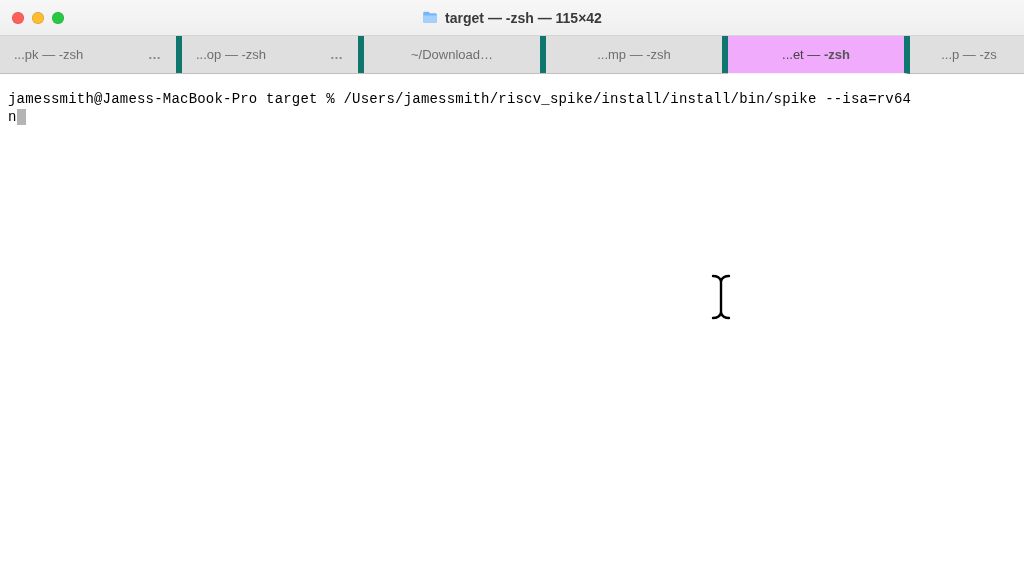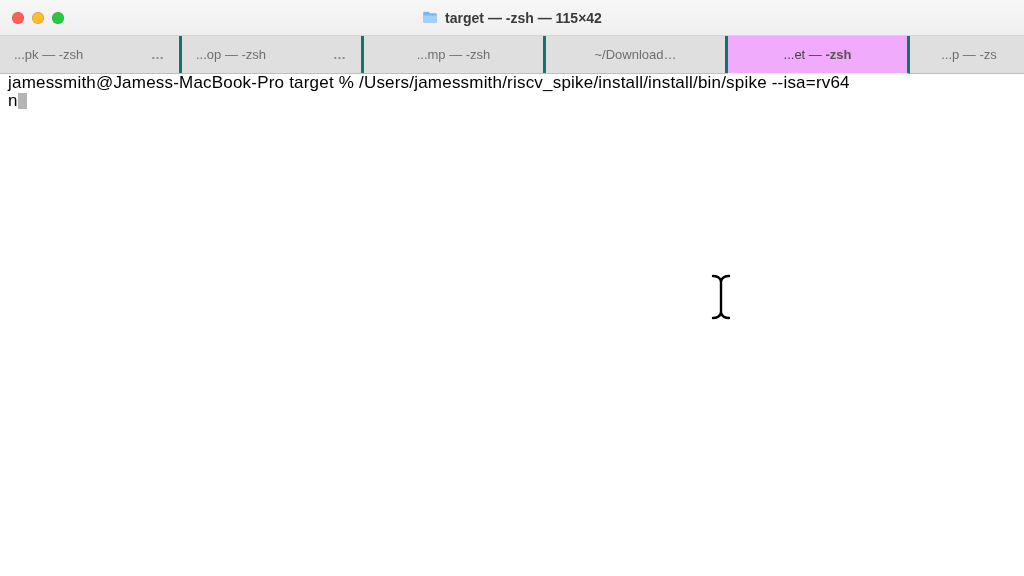--- a/index.html
+++ b/index.html
@@ -53,21 +53,21 @@
   
   .tabbar {
     height: 38px;
     background: #d9d9d9;
     border-bottom: 1px solid #bfbfbf;
     display: flex;
     align-items: stretch;
   }
   .tab {
     flex: 0 0 182px;
-    border-right: 3px solid #0f766e;
+    border-right: 6px solid #0f766e;
     display: flex;
     align-items: center;
     justify-content: center;
     gap: 6px;
     font-size: 13px;
     color: #6f6f6f;
     background: #dfdfdf;
     position: relative;
     padding: 0 14px;
     white-space: nowrap;
@@ -78,25 +78,25 @@
     border-bottom: 1px solid #f6f6f6;
     margin-bottom: -1px;
   }
   .tab .lbl { overflow: hidden; text-overflow: ellipsis; }
   .tab .strong { font-weight: 700; color:#555; }
   .tab .ellipsis-glyph { color:#888; font-weight:600; letter-spacing:1px; margin-left:auto; }
   .tab.cut { flex: 0 0 118px; }
 
   
   .term {
-    font-family: Liberation Sans, sans-serif;
-    font-size: 17px;
+    font-family: Liberation Mono, monospace;
+    font-size: 14px;
     line-height: 18px;
     color: #000;
-    padding: 0 8px;
+    padding: 16px 8px;
     white-space: pre;
     letter-spacing: 0.2px;
   }
   .term .line2 { display:flex; align-items:center; }
   .cursor-block {
     display:inline-block;
     width: 9px; height: 16px;
     background: #b4b4b4;
     vertical-align: -2px;
   }
@@ -132,24 +132,24 @@
 <div class="tabbar">
   <div class="tab">
     <span class="lbl">...pk — -zsh</span>
     <span class="ellipsis-glyph">…</span>
   </div>
   <div class="tab">
     <span class="lbl">...op — -zsh</span>
     <span class="ellipsis-glyph">…</span>
   </div>
   <div class="tab">
-    <span class="lbl">...mp — -zsh</span>
+    <span class="lbl">~/Download…</span>
   </div>
   <div class="tab">
-    <span class="lbl">~/Download…</span>
+    <span class="lbl">...mp — -zsh</span>
   </div>
   <div class="tab active">
     <span class="lbl">...et — <span class="strong">-zsh</span></span>
   </div>
   <div class="tab cut" style="border-right:none">
     <span class="lbl">...p — -zs</span>
   </div>
 </div>
 
 <div class="term"><span>jamessmith@Jamess-MacBook-Pro target % </span><span>/Users/jamessmith/riscv_spike/install/install/bin/spike --isa=rv64</span>

